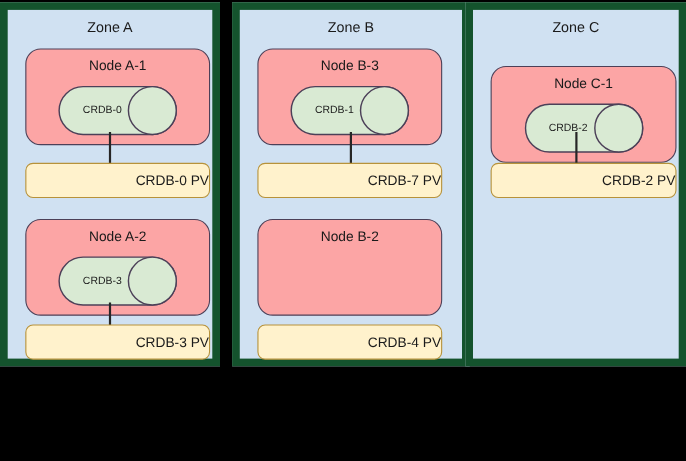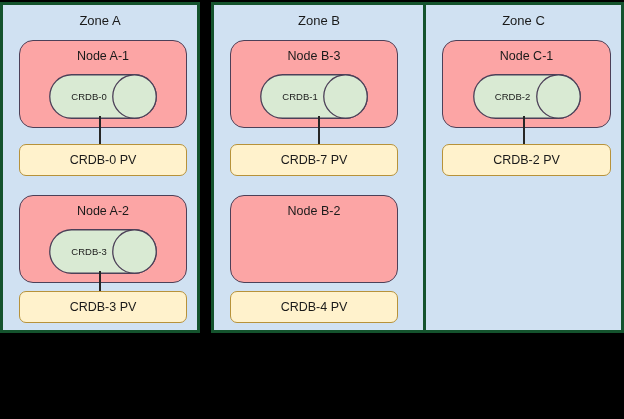--- a/index.html
+++ b/index.html
@@ -21,21 +21,21 @@
     height: 419px;
     background: #000000;
   }
 
   
   .zone {
     position: absolute;
     top: 2px;
     height: 331px;
     background: #d0e1f2;
-    border: 3px solid #14532d;
+    border: 7px solid #14532d;
     box-sizing: border-box;
   }
   .zone-a { left: 0px;   width: 200px; }
   .zone-b { left: 211px; width: 216px; }
   .zone-c { left: 423px; width: 201px; }
 
   .zone-title {
     position: absolute;
     top: 8px;
     left: 0;
@@ -50,21 +50,21 @@
   
   .node {
     position: absolute;
     left: 16px;
     width: 168px;
     background: #fca5a5;
     border: 1px solid #4c4058;
     border-radius: 14px;
     box-sizing: border-box;
   }
-  .zone-c .node { width: 169px; }
+  .zone-c .node { width: 169px; margin-top: 16px; }
 
   .node-row1 { top: 35px; height: 88px; }
   .node-row2 { top: 190px; height: 88px; }
 
   .node-title {
     position: absolute;
     top: 8px;
     left: 0;
     right: 0;
     text-align: center;
@@ -121,21 +121,21 @@
     position: absolute;
     left: 16px;
     width: 168px;
     height: 32px;
     background: #fff2cc;
     border: 1px solid #b7923a;
     border-radius: 7px;
     box-sizing: border-box;
     display: flex;
     align-items: center;
-    justify-content: center;
+    justify-content: flex-end;
   }
   .zone-c .pv { width: 169px; }
 
   .pv-row1 { top: 139px; }
   .pv-row2 { top: 286px; }
 
   .pv-label {
     font-size: 12.5px;
     line-height: 15px;
     color: #1a1a1a;

